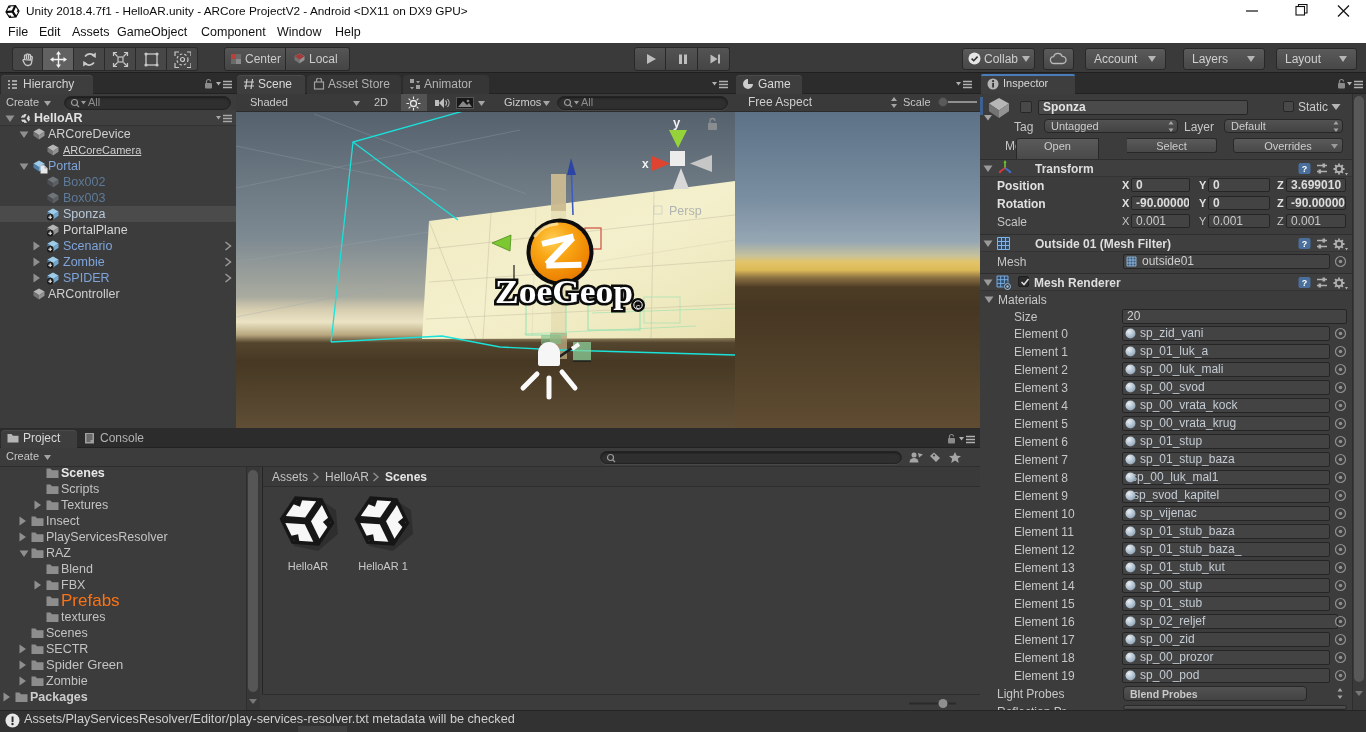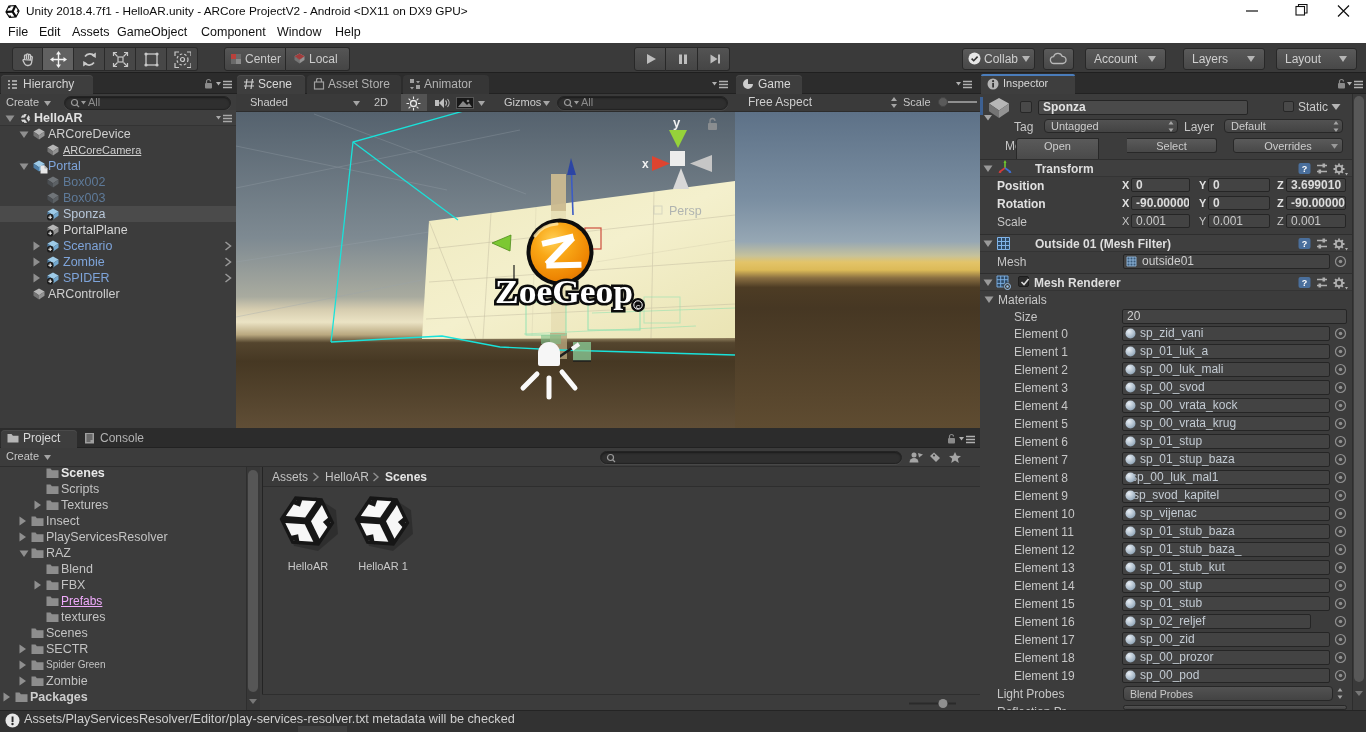--- a/index.html
+++ b/index.html
@@ -904,21 +904,21 @@
         <stop offset="1" stop-color="#748ca2"></stop>
       </radialGradient>
     </defs>
     <circle cx="5.5" cy="5.5" r="5" fill="url(#sph15)"></circle>
   </svg>
 <svg style="position:absolute;left:1334px;top:597px" width="13" height="13" viewBox="0 0 13 13">
     <circle cx="6.5" cy="6.5" r="5" fill="none" stroke="#8f8f8f" stroke-width="1.2"></circle>
     <circle cx="6.5" cy="6.5" r="1.8" fill="#8f8f8f"></circle>
   </svg>
 <div class="a" style="left:1014px;top:615px;font-size:12px;color:#c6c6c6">Element 16</div>
-<div class="fld" style="left:1122px;top:614px;width:189px;height:15px;line-height:13px;padding-left:17px;color:#c3cbd3">sp_02_reljef</div>
+<div class="fld" style="left:1122px;top:614px;width:216px;height:15px;line-height:13px;padding-left:17px;color:#c3cbd3">sp_02_reljef</div>
 <svg style="position:absolute;left:1125px;top:616px" width="12" height="12" viewBox="0 0 12 12">
     <defs>
       <radialGradient id="sph16" cx="0.35" cy="0.3" r="0.9">
         <stop offset="0" stop-color="#e9eff5"></stop>
         <stop offset="0.6" stop-color="#a9bac9"></stop>
         <stop offset="1" stop-color="#748ca2"></stop>
       </radialGradient>
     </defs>
     <circle cx="5.5" cy="5.5" r="5" fill="url(#sph16)"></circle>
   </svg>
@@ -968,21 +968,21 @@
         <stop offset="1" stop-color="#748ca2"></stop>
       </radialGradient>
     </defs>
     <circle cx="5.5" cy="5.5" r="5" fill="url(#sph19)"></circle>
   </svg>
 <svg style="position:absolute;left:1334px;top:669px" width="13" height="13" viewBox="0 0 13 13">
     <circle cx="6.5" cy="6.5" r="5" fill="none" stroke="#8f8f8f" stroke-width="1.2"></circle>
     <circle cx="6.5" cy="6.5" r="1.8" fill="#8f8f8f"></circle>
   </svg>
 <div class="a" style="left:997px;top:687px;font-size:12px;color:#c6c6c6">Light Probes</div>
-<div class="drop" style="left:1123px;top:686px;width:210px;height:15px;line-height:14px;font-size:10.5px;font-weight:normal;color:#c9c9c9">Blend Probes</div>
+<div class="drop" style="left:1123px;top:686px;width:184px;height:15px;line-height:14px;font-size:10.5px;font-weight:bold;color:#c9c9c9">Blend Probes</div>
 <svg style="position:absolute;left:1335px;top:687px" width="10" height="13" viewBox="0 0 10 13">
     <polygon points="5,1 2.5,4.5 7.5,4.5" fill="#a5a5a5"></polygon>
     <polygon points="5,12 2.5,8.5 7.5,8.5" fill="#a5a5a5"></polygon>
   </svg>
 <div class="drop" style="left:1123px;top:705px;width:224px;height:5px"></div>
 <div class="a" style="left:997px;top:705px;width:100px;height:5px;overflow:hidden;font-size:12px;color:#c6c6c6">Reflection Pr</div>
 <div class="tabbar" style="left:0;top:428px;width:980px;height:20px"></div>
 <div class="tab" style="left:1px;top:430px;width:76px;height:18px;line-height:18px"></div>
 <svg style="position:absolute;left:7px;top:433px" width="12" height="11" viewBox="0 0 12 11">
     <path d="M0.5 1.0 l4.0 0 l1.4 1.7 l5.6 0 l0 6.8 l-11.0 0 z" fill="#b5b5b5"></path>
@@ -1072,21 +1072,21 @@
 <svg style="position:absolute;left:34px;top:580px" width="8" height="10" viewBox="0 0 8 10">
     <polygon points="0.5,0.5 0.5,9.5 7,5" fill="#8f8f8f"></polygon>
   </svg>
 <svg style="position:absolute;left:46px;top:580px" width="13" height="11" viewBox="0 0 13 11">
     <path d="M0.5 0.5 l4.0 0 l1.4 1.7 l6.6 0 l0 7.8 l-12.0 0 z" fill="#8d8d8d"></path>
   </svg>
 <div class="a" style="left:61px;top:577px;font-size:12.5px;line-height:16px;color:#c3c3c3;">FBX</div>
 <svg style="position:absolute;left:46px;top:596px" width="13" height="11" viewBox="0 0 13 11">
     <path d="M0.5 0.5 l4.0 0 l1.4 1.7 l6.6 0 l0 7.8 l-12.0 0 z" fill="#8d8d8d"></path>
   </svg>
-<div class="a" style="left:61px;top:593px;font-size:12px;line-height:16px;color:#f0abfc;text-decoration:underline;">Prefabs</div>
+<div class="a" style="left:61px;top:593px;font-size:17px;line-height:16px;color:#f97316;">Prefabs</div>
 <svg style="position:absolute;left:46px;top:612px" width="13" height="11" viewBox="0 0 13 11">
     <path d="M0.5 0.5 l4.0 0 l1.4 1.7 l6.6 0 l0 7.8 l-12.0 0 z" fill="#8d8d8d"></path>
   </svg>
 <div class="a" style="left:61px;top:609px;font-size:12.5px;line-height:16px;color:#c3c3c3;">textures</div>
 <svg style="position:absolute;left:31px;top:628px" width="13" height="11" viewBox="0 0 13 11">
     <path d="M0.5 0.5 l4.0 0 l1.4 1.7 l6.6 0 l0 7.8 l-12.0 0 z" fill="#8d8d8d"></path>
   </svg>
 <div class="a" style="left:46px;top:625px;font-size:12.5px;line-height:16px;color:#c3c3c3;">Scenes</div>
 <svg style="position:absolute;left:19px;top:644px" width="8" height="10" viewBox="0 0 8 10">
     <polygon points="0.5,0.5 0.5,9.5 7,5" fill="#8f8f8f"></polygon>
@@ -1094,21 +1094,21 @@
 <svg style="position:absolute;left:31px;top:644px" width="13" height="11" viewBox="0 0 13 11">
     <path d="M0.5 0.5 l4.0 0 l1.4 1.7 l6.6 0 l0 7.8 l-12.0 0 z" fill="#8d8d8d"></path>
   </svg>
 <div class="a" style="left:46px;top:641px;font-size:12.5px;line-height:16px;color:#c3c3c3;">SECTR</div>
 <svg style="position:absolute;left:19px;top:660px" width="8" height="10" viewBox="0 0 8 10">
     <polygon points="0.5,0.5 0.5,9.5 7,5" fill="#8f8f8f"></polygon>
   </svg>
 <svg style="position:absolute;left:31px;top:660px" width="13" height="11" viewBox="0 0 13 11">
     <path d="M0.5 0.5 l4.0 0 l1.4 1.7 l6.6 0 l0 7.8 l-12.0 0 z" fill="#8d8d8d"></path>
   </svg>
-<div class="a" style="left:46px;top:657px;font-size:10px;line-height:16px;color:#c3c3c3;">Spider Green</div>
+<div class="a" style="left:46px;top:657px;font-size:13px;line-height:16px;color:#c3c3c3;">Spider Green</div>
 <svg style="position:absolute;left:19px;top:676px" width="8" height="10" viewBox="0 0 8 10">
     <polygon points="0.5,0.5 0.5,9.5 7,5" fill="#8f8f8f"></polygon>
   </svg>
 <svg style="position:absolute;left:31px;top:676px" width="13" height="11" viewBox="0 0 13 11">
     <path d="M0.5 0.5 l4.0 0 l1.4 1.7 l6.6 0 l0 7.8 l-12.0 0 z" fill="#8d8d8d"></path>
   </svg>
 <div class="a" style="left:46px;top:673px;font-size:12.5px;line-height:16px;color:#c3c3c3;">Zombie</div>
 <svg style="position:absolute;left:3px;top:692px" width="8" height="10" viewBox="0 0 8 10">
     <polygon points="0.5,0.5 0.5,9.5 7,5" fill="#8f8f8f"></polygon>
   </svg>

